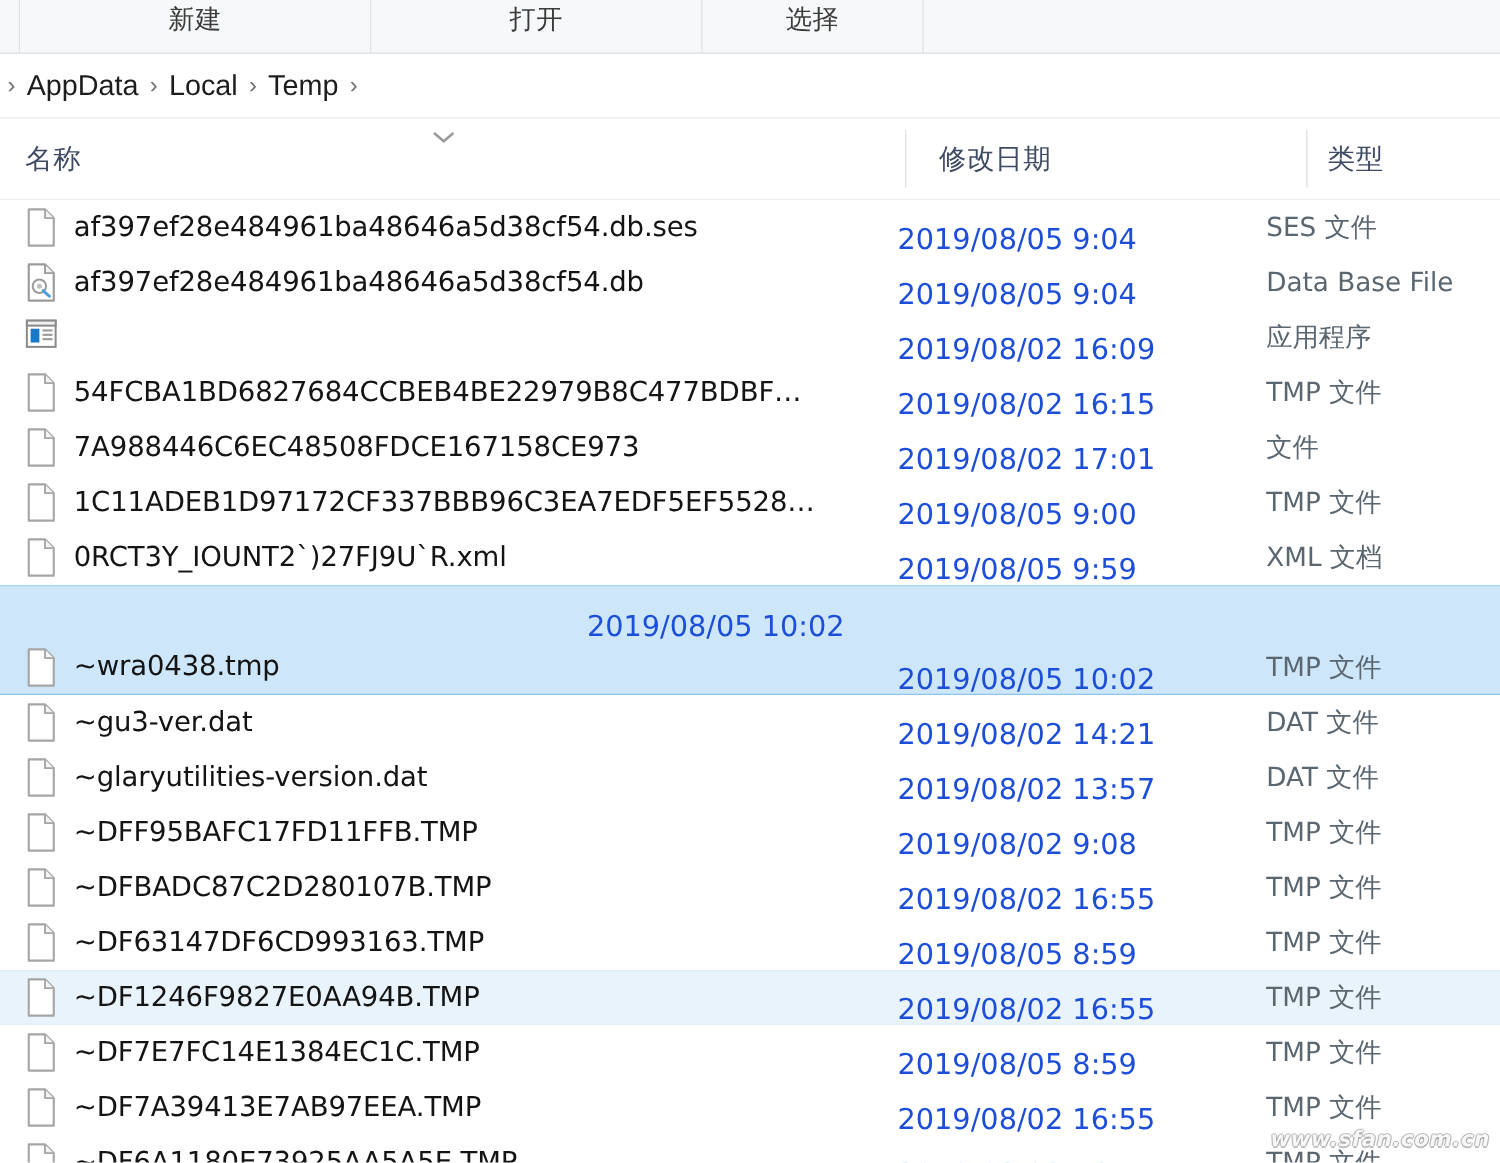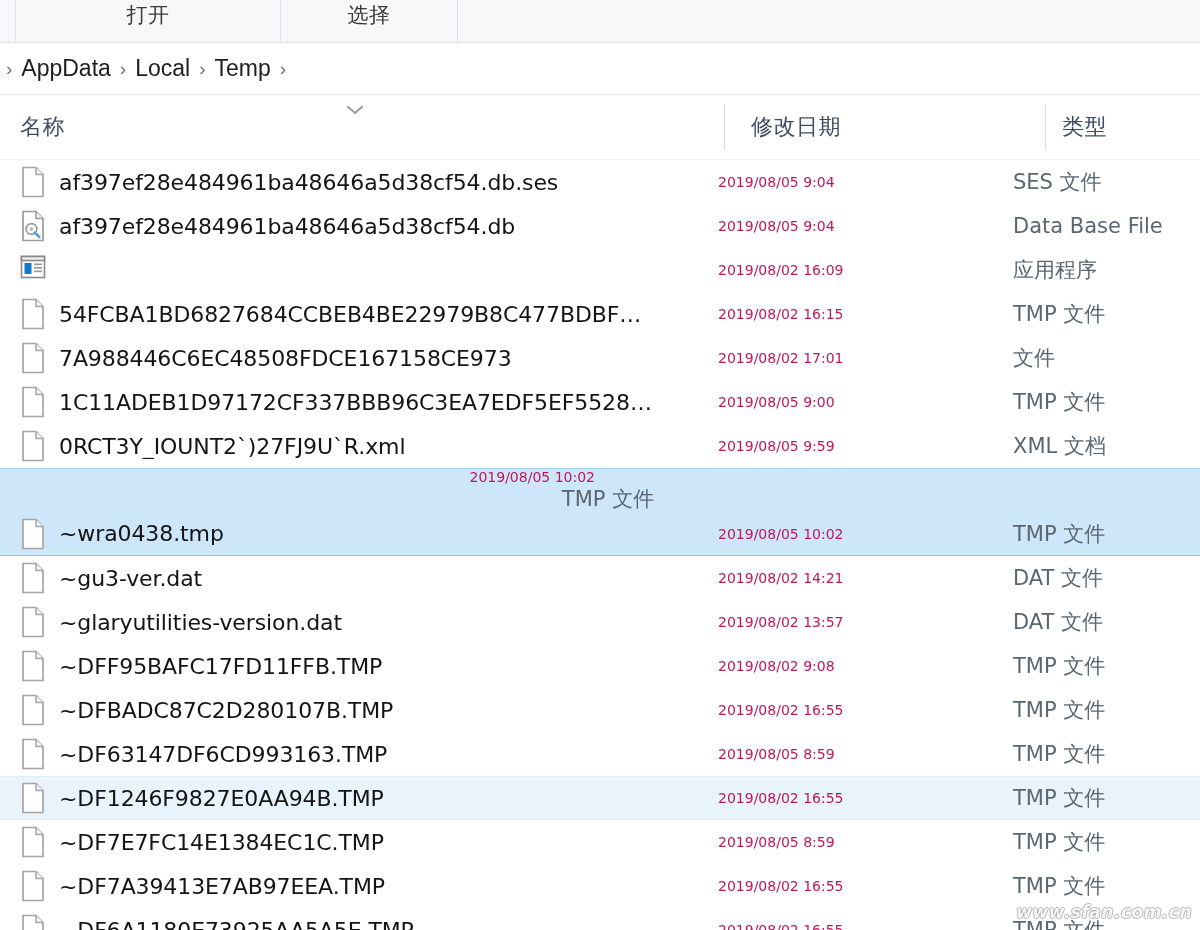--- a/index.html
+++ b/index.html
@@ -144,24 +144,25 @@
     display: flex;
     align-items: center;
     padding-left: 20px;
     box-sizing: border-box;
     overflow: hidden;
   }
   .cell-date {
     width: 297px;
     padding-left: 18px;
     box-sizing: border-box;
-    font-size: 14px;
-    color: #be185d;
+    font-size: 23px;
+    color: #1d4ed8;
     white-space: nowrap;
     font-family: "DejaVu Sans", "Liberation Sans", sans-serif;
+    margin-top: 20px;
   }
   .cell-type {
     flex: 1;
     padding-left: 16px;
     box-sizing: border-box;
     font-size: 21px;
     color: #5a6670;
     white-space: nowrap;
     font-family: "DejaVu Sans", "Liberation Sans", sans-serif;
   }
@@ -211,20 +212,23 @@
     width: 1200px;
     height: 930px;
     overflow: hidden;
   }
 </style>
 </head>
 <body>
 
 <div class="ribbon">
   <div class="ribbon-group g0"></div>
+  <div class="ribbon-group g1">
+    <span class="ribbon-label">新建</span>
+  </div>
   <div class="ribbon-group g2">
     <span class="ribbon-label">打开</span>
   </div>
   <div class="ribbon-group g3">
     <span class="ribbon-label">选择</span>
   </div>
   <div class="ribbon-group g4"></div>
 </div>
 
 <div class="addressbar">

